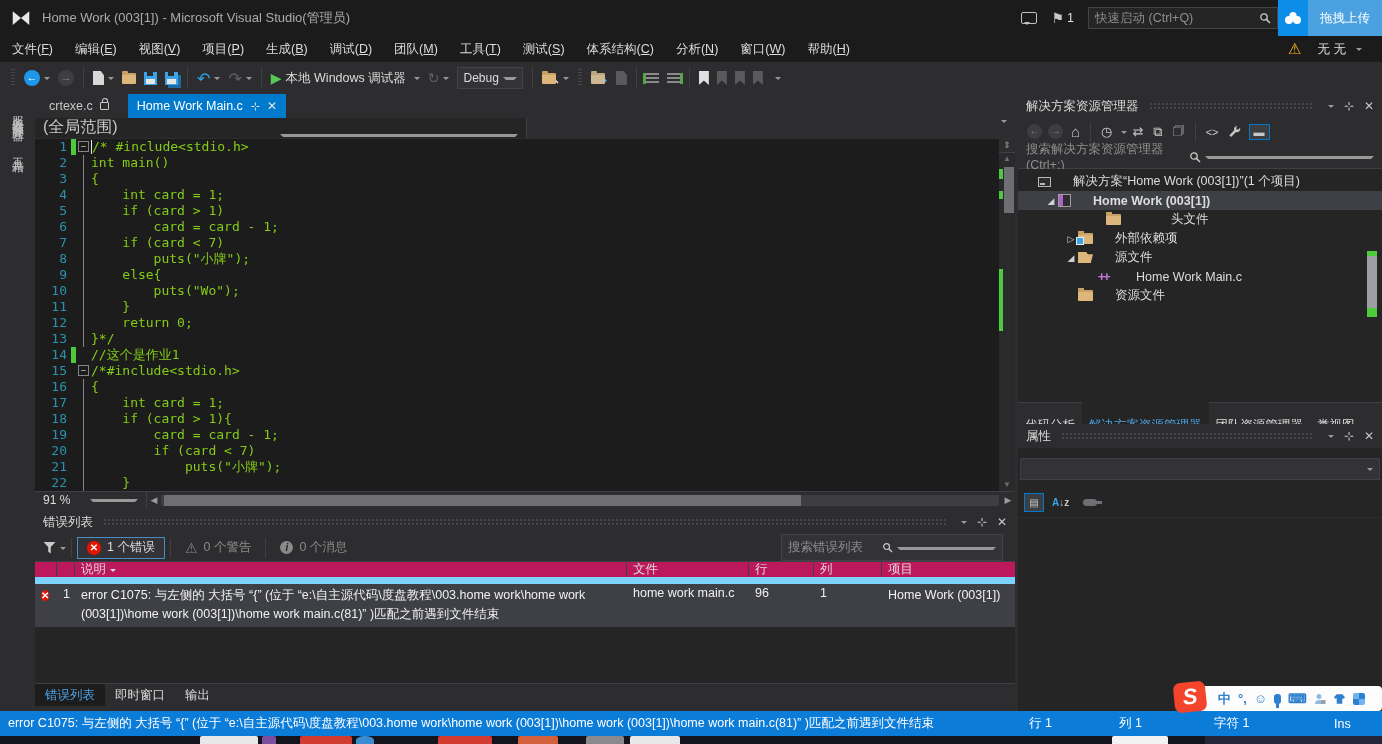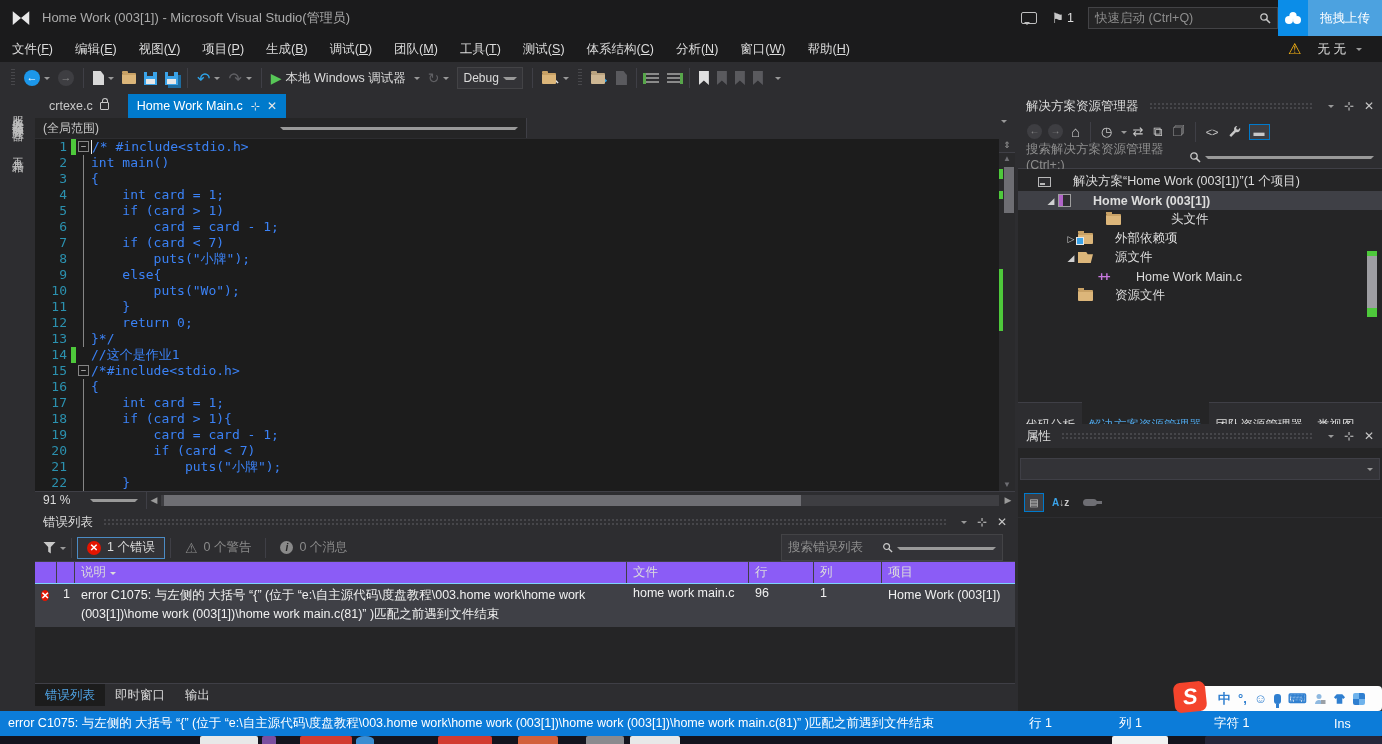--- a/index.html
+++ b/index.html
@@ -64,35 +64,35 @@
   
   .editor { height:414px; display:flex; flex-direction:column; background:#1C1C1C; position:relative; }
   .etabs { height:24px; display:flex; align-items:flex-end; background:#2D2D30; }
   .etab { height:24px; display:flex; align-items:center; padding:0 9px; color:#C8C8C8; }
   .etab.active { background:#007ACC; color:#fff; margin-left:10px; }
   .lock { width:9px; height:8px; border:1.5px solid #C8C8C8; border-radius:1px; position:relative; margin-left:7px; }
   .lock:before { content:''; position:absolute; top:-5px; left:1px; width:4px; height:4px; border:1.5px solid #C8C8C8; border-bottom:none; border-radius:3px 3px 0 0; }
   .pin-ico { margin-left:8px; color:#E8E8E8; font-size:11px; }
   .x-ico { margin-left:7px; color:#E8E8E8; font-size:12px; }
   .navbar { height:21px; display:flex; background:#252526; border-bottom:1px solid #2D2D30; }
-  .navcell { display:flex; align-items:center; padding:0 8px; color:#C8C8C8; font-size:12px; }
+  .navcell { display:flex; align-items:flex-end; padding:0 8px; color:#C8C8C8; font-size:16px; }
   .navcell.left { width:492px; border-right:1px solid #3F3F46; }
   .navcell.left span { flex:1; }
   .navcell.right { flex:1; } .navcell.right .caret{ margin-left:auto; }
 
   .codewrap { height:352px; position:relative; overflow:hidden; }
   .codelines { position:absolute; top:0; left:0; right:16px; font-family:"DejaVu Sans Mono",monospace; font-size:13px; }
   .cline { display:flex; height:16px; line-height:16px; }
   .ln { width:36px; text-align:right; color:#2B91AF; padding-right:4px; flex:none; }
   .chg { width:5px; flex:none; } .chg.on { background:#4EC93B; }
   .fold { width:15px; flex:none; display:flex; justify-content:center; }
   .fold.guide { background:linear-gradient(#858585,#858585) 7px 0/1px 100% no-repeat; }
   .foldbox { width:11px; height:11px; margin-top:2px; border:1px solid #858585; background:#1C1C1C; color:#C8C8C8;
              font-size:9px; line-height:8px; text-align:center; }
-  .ctext { white-space:pre; color:#3b82f6; }
+  .ctext { white-space:pre; color:#84cc16; }
   .caret-bar { width:1px; background:#E8E8E8; margin:1px 0; }
 
   .vscroll { position:absolute; top:0; right:0; width:16px; height:352px; background:#2A2A2C; }
   .vs-split { height:14px; background:#2D2D30; color:#9A9A9A; font-size:9px; text-align:center; line-height:13px; border-bottom:1px solid #3F3F46; }
   .vs-arrow { height:12px; color:#6E6E73; font-size:8px; text-align:center; line-height:12px; }
   .vs-thumb { position:absolute; top:28px; right:1px; width:10px; height:46px; background:#6E6E73; }
   .mark { position:absolute; left:0; width:4px; background:#4EC93B; }
   .vs-down { position:absolute; bottom:0; width:100%; }
 
   .hscroll { height:17px; display:flex; align-items:center; background:#2D2D30; border-top:1px solid #3F3F46; }
@@ -111,21 +111,21 @@
   .funnel { width:13px; height:12px; clip-path:polygon(0 0,100% 0,60% 45%,60% 100%,40% 85%,40% 45%); background:#C8C8C8; }
   .filt { display:flex; align-items:center; padding:0 9px; height:22px; color:#DCDCDC; }
   .filt.sel { border:1px solid #4B8BC4; background:#333337; }
   .filt .cnt { margin-left:6px; } .filt.dim { color:#8A8A8A; }
   .errdot { width:14px; height:14px; border-radius:50%; background:#E51400; color:#fff; font-size:10px; line-height:14px; text-align:center; font-weight:bold; }
   .warntri { color:#8A8A8A; font-size:14px; }
   .infodot { width:13px; height:13px; border-radius:50%; background:#8A8A8A; color:#252526; font-size:10px; line-height:13px; text-align:center; font-style:italic; font-weight:bold; }
   .el-search { margin-left:auto; margin-right:12px; width:222px; height:27px; background:#333337; border:1px solid #434346;
                display:flex; align-items:center; padding:0 6px; color:#8E8E8E; }
   .el-search span { flex:1; }
-  .grid-head { height:22px; display:flex; align-items:flex-start; background:#8b5cf6; border-bottom:1px solid #7dd3fc; color:#DCDCDC; }
+  .grid-head { height:22px; display:flex; align-items:flex-start; background:#be185d; border-bottom:7px solid #7dd3fc; color:#DCDCDC; }
   .gh-cell { padding:0 6px; border-right:1px solid #3F3F46; height:100%; display:flex; align-items:center; }
   .erow { display:flex; background:#3F4046; color:#F0F0F0; }
   .ec { padding:2px 6px; }
   .c-ic { width:22px; flex:none; padding-top:4px; } .c-num { width:18px; flex:none; padding-top:3px; }
   .c-desc { width:552px; flex:none; line-height:1.55; }
   .c-file { width:122px; flex:none; } .c-line { width:65px; flex:none; } .c-col { width:68px; flex:none; }
   .c-proj { flex:1; word-break:break-all; line-height:1.55; }
   .bottom-tabs { margin-top:auto; height:22px; display:flex; align-items:center; background:#2D2D30; border-top:1px solid #3F3F46; }
   .btab { padding:0 10px; height:22px; line-height:22px; color:#DCDCDC; }
   .btab.active { background:#1C1C1C; color:#4FA3E3; }

